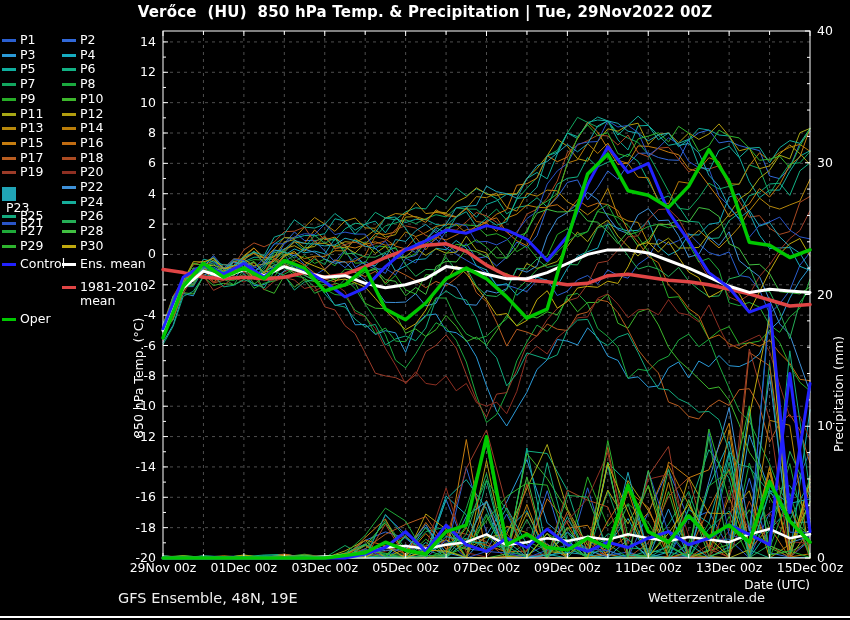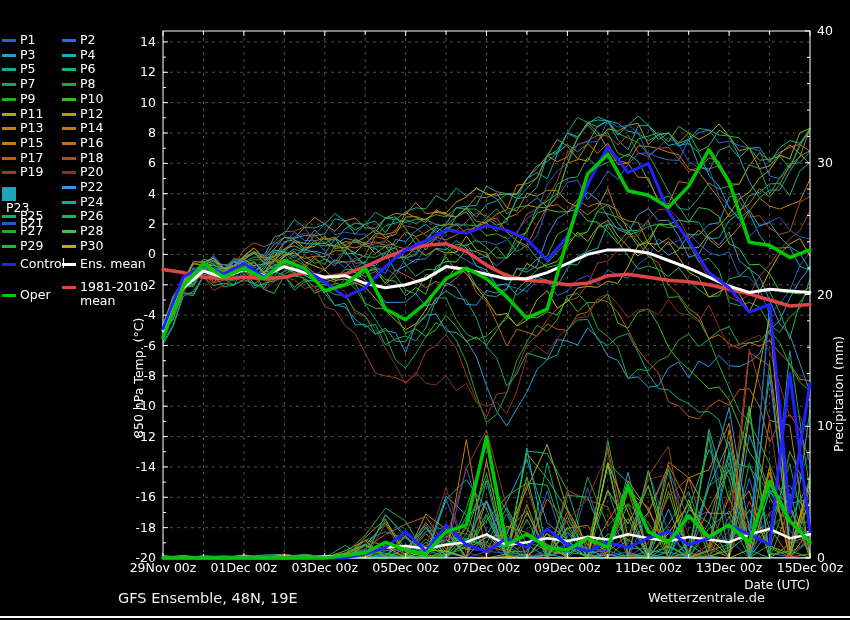--- a/index.html
+++ b/index.html
@@ -15,20 +15,21 @@
   .ylab{position:absolute;color:#fff;font-size:12.5px;transform-origin:0 0;transform:rotate(-90deg);white-space:pre;}
   .xlab{position:absolute;top:578px;left:163px;width:647px;text-align:right;color:#fff;font-size:12px;}
   .footer-left{position:absolute;top:590px;left:118px;color:#efefef;font-size:14.5px;}
   .footer-right{position:absolute;top:590px;left:648px;color:#efefef;font-size:13px;}
   .bottom-line{position:absolute;top:616px;left:0;width:850px;height:2px;background:#fff;}
 </style>
 </head>
 <body>
 
 <div class="stage">
+  <div class="title">Verőce  (HU)  850 hPa Temp. &amp; Precipitation | Tue, 29Nov2022 00Z</div>
   <div id="legend">
       <div class="lg-item" style="left: 2px; top: 33px;">
         <span class="lg-chip" style="background: rgb(42, 95, 208);"></span>
         <span class="lg-label">P1</span>
       </div>
       <div class="lg-item" style="left: 62px; top: 33px;">
         <span class="lg-chip" style="background: rgb(49, 104, 216);"></span>
         <span class="lg-label">P2</span>
       </div>
       <div class="lg-item" style="left: 2px; top: 47.7px;">
@@ -116,21 +117,21 @@
         <span class="lg-label">P23</span>
       </div>
       <div class="lg-item" style="left: 62px; top: 194.7px;">
         <span class="lg-chip" style="background: rgb(22, 174, 155);"></span>
         <span class="lg-label">P24</span>
       </div>
       <div class="lg-item" style="left: 2px; top: 209.4px;">
         <span class="lg-chip" style="background: rgb(19, 170, 126);"></span>
         <span class="lg-label">P25</span>
       </div>
-      <div class="lg-item" style="left: 62px; top: 209.4px;">
+      <div class="lg-item" style="left: 62px; top: 209.4px; align-items: flex-end;">
         <span class="lg-chip" style="background: rgb(37, 174, 86);"></span>
         <span class="lg-label">P26</span>
       </div>
       <div class="lg-item" style="left: 2px; top: 224.1px;">
         <span class="lg-chip" style="background: rgb(31, 170, 57);"></span>
         <span class="lg-label">P27</span>
       </div>
       <div class="lg-item" style="left: 62px; top: 224.1px;">
         <span class="lg-chip" style="background: rgb(65, 192, 65);"></span>
         <span class="lg-label">P28</span>
@@ -148,21 +149,21 @@
         <span class="lg-label">Control</span>
       </div>
       <div class="lg-item" style="left: 62px; top: 257px;">
         <span class="lg-chip" style="background: rgb(255, 255, 255);"></span>
         <span class="lg-label">Ens. mean</span>
       </div>
       <div class="lg-item" style="left: 62px; top: 280px;">
         <span class="lg-chip" style="background: rgb(224, 69, 69);"></span>
         <span class="lg-label">1981-2010 mean</span>
       </div>
-      <div class="lg-item" style="left: 2px; top: 288px;">
+      <div class="lg-item" style="left: 2px; top: 312px;">
         <span class="lg-chip" style="background: rgb(0, 200, 0);"></span>
         <span class="lg-label">Oper</span>
       </div>
     </div>
   <svg id="chart" width="850" height="620">
       <line x1="203.4375" y1="31" x2="203.4375" y2="558" stroke="#4e4e4e" stroke-dasharray="3 4"></line>
       <line x1="243.875" y1="31" x2="243.875" y2="558" stroke="#4e4e4e" stroke-dasharray="3 4"></line>
       <line x1="284.3125" y1="31" x2="284.3125" y2="558" stroke="#4e4e4e" stroke-dasharray="3 4"></line>
       <line x1="324.75" y1="31" x2="324.75" y2="558" stroke="#4e4e4e" stroke-dasharray="3 4"></line>
       <line x1="365.1875" y1="31" x2="365.1875" y2="558" stroke="#4e4e4e" stroke-dasharray="3 4"></line>

